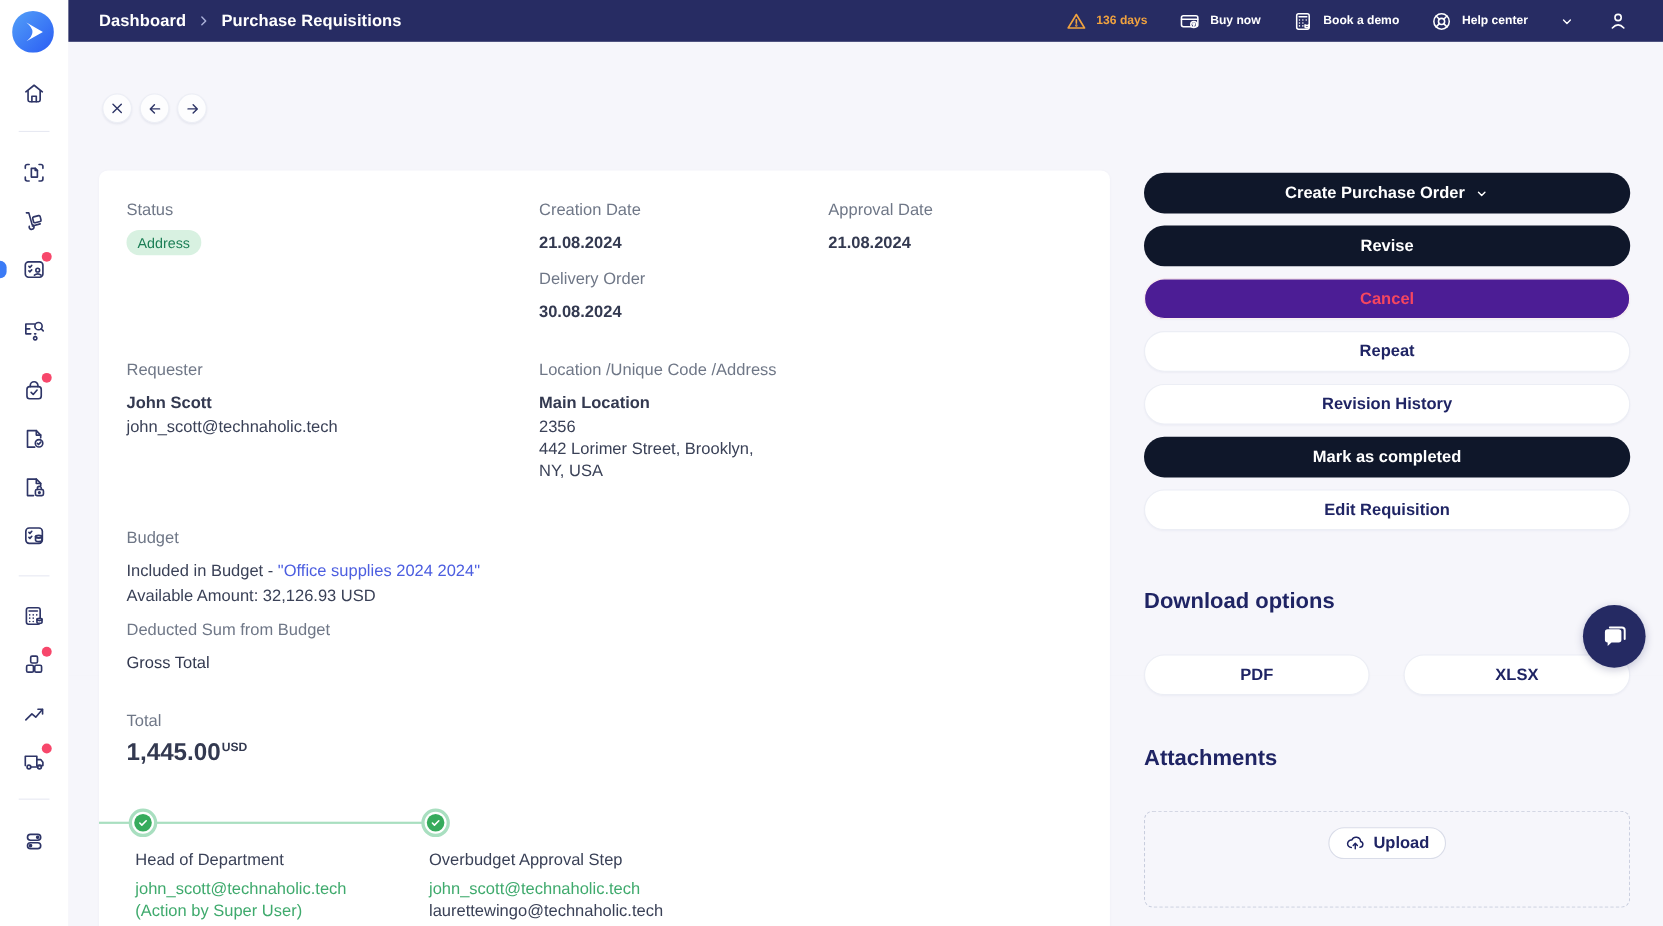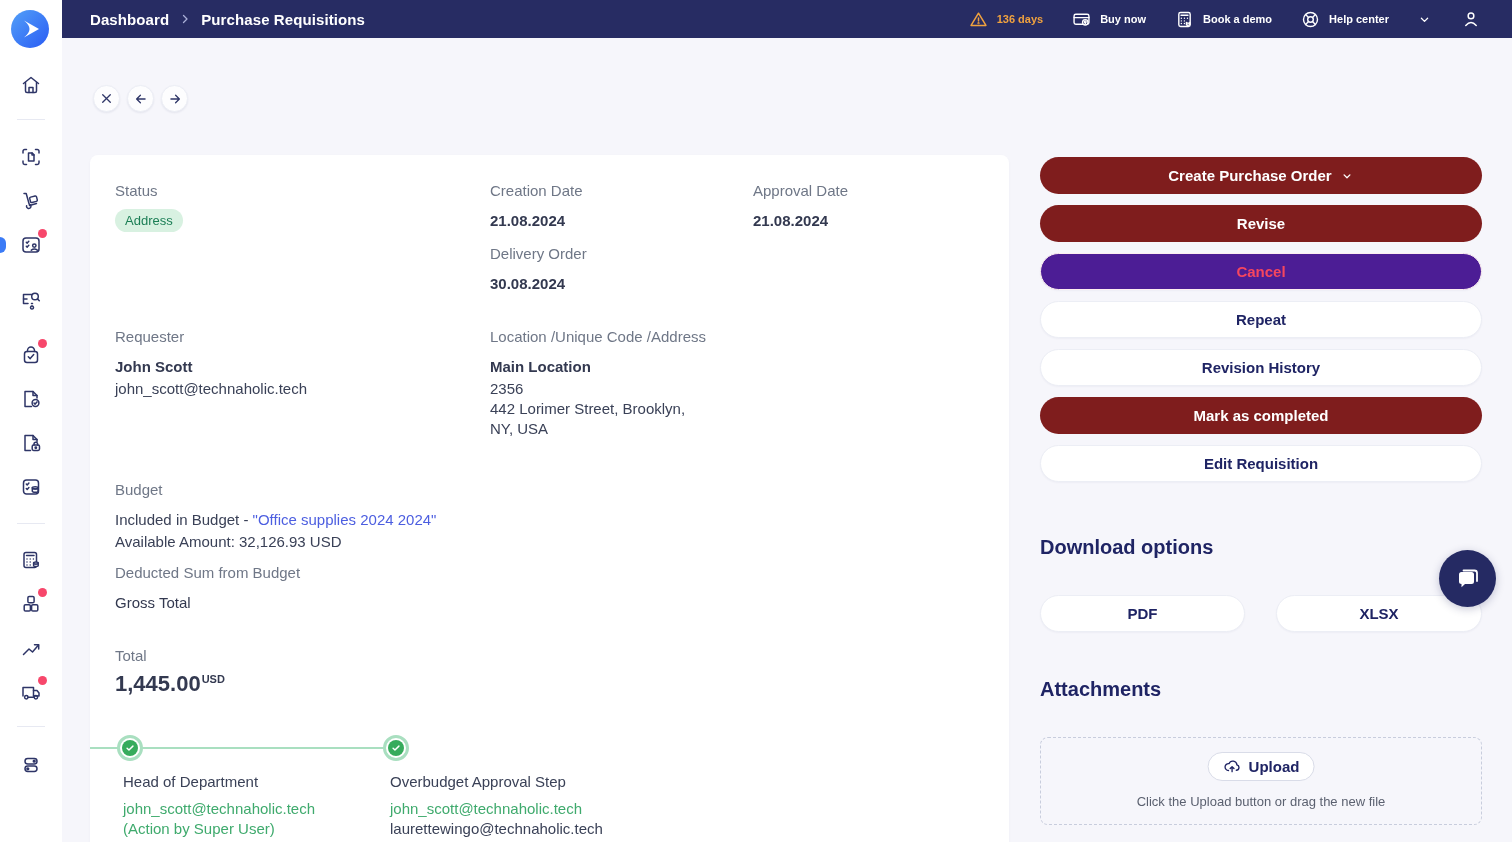--- a/index.html
+++ b/index.html
@@ -43,21 +43,21 @@
   .step-line { position:absolute; left:0; top:592px; width:306px; height:2px; background:#a9dfc0; }
   .step-circle { position:absolute; top:580px; width:26px; height:26px; border-radius:50%; background:#fff; border:3px solid #a9dfc0; display:flex; align-items:center; justify-content:center; }
   .step-circle .inner { width:16px; height:16px; border-radius:50%; background:#36ab5c; display:flex; align-items:center; justify-content:center; }
   .step-title { position:absolute; top:618px; font-size:15px; color:#3a4157; }
   .step-green { position:absolute; font-size:15px; color:#3faa6d; }
   .step-dark { position:absolute; font-size:15px; color:#3a4157; }
 
   
   .rpanel { position:absolute; left:978px; top:119px; width:442px; }
   .abtn { position:absolute; left:0; width:442px; height:37px; border-radius:19px; border:none; font-family:inherit; font-size:15px; font-weight:700; display:flex; align-items:center; justify-content:center; gap:8px; cursor:pointer; }
-  .abtn.dark { background:#7f1d1d; color:#fff; }
+  .abtn.dark { background:#0f172a; color:#fff; }
   .abtn.light { background:#fff; color:#1f2464; border:1px solid #eceef5; box-shadow:0 1px 2px rgba(30,35,90,.04); }
   .abtn.danger { background:#4c1d95; color:#f5465f; border:1px solid #fdeef0; box-shadow:0 1px 2px rgba(30,35,90,.04); }
   .sec-head { position:absolute; left:0; font-size:20px; font-weight:700; color:#1f2464; }
   .dl-btn { position:absolute; top:438px; width:205px; height:37px; border-radius:19px; background:#fff; border:1px solid #eceef5; box-shadow:0 1px 2px rgba(30,35,90,.04); font-family:inherit; font-size:15px; font-weight:700; color:#1f2464; cursor:pointer; }
   .upload-box { position:absolute; left:0; top:580px; width:442px; height:88px; border:1px dashed #c8cddd; border-radius:8px; }
   .upload-btn { position:absolute; left:50%; transform:translateX(-50%); top:14px; height:29px; padding:0 14px; border-radius:15px; background:#fff; border:1px solid #d9dce8; display:flex; align-items:center; gap:7px; font-size:15px; font-weight:700; color:#1f2464; cursor:pointer; font-family:inherit; }
   .upload-hint { position:absolute; left:0; right:0; top:56px; text-align:center; font-size:13px; color:#5b6170; }
 
   
   .chat-fab { position:absolute; right:16px; bottom:7px; width:57px; height:57px; border-radius:50%; background:#252a63; display:flex; align-items:center; justify-content:center; cursor:pointer; box-shadow:0 2px 8px rgba(30,35,90,.25); z-index:6; }
@@ -384,21 +384,20 @@
 
       <h2 class="sec-head" style="top:521px">Attachments</h2>
       <div class="upload-box">
         <button class="upload-btn">
           <svg width="19" height="19" viewBox="0 0 24 24" fill="none" stroke="#1f2464" stroke-width="1.7" stroke-linecap="round" stroke-linejoin="round">
             <path d="M7.5 17 a4.3 4.3 0 1 1 .6 -8.55 a5.2 5.2 0 0 1 10 1.55 a3.4 3.4 0 0 1 -.8 6.7"></path>
             <path d="M12 18.5 V12.5 M9.6 14.6 L12 12.2 L14.4 14.6"></path>
           </svg>
           <span>Upload</span>
         </button>
-        <div class="upload-hint">Click the Upload button or drag the new file</div>
       </div>
     </section>
   </main>
 
   <div class="chat-fab">
     <svg width="30" height="30" viewBox="0 0 30 30" fill="none">
       <path d="M10.5 6.5 h11 a2.5 2.5 0 0 1 2.5 2.5 v8" stroke="#ffffff" stroke-width="1.8" stroke-linecap="round" fill="none"></path>
       <path d="M6 10.5 a2.5 2.5 0 0 1 2.5 -2.5 h10 a2.5 2.5 0 0 1 2.5 2.5 v7 a2.5 2.5 0 0 1 -2.5 2.5 h-6.5 l-3.5 3.2 v-3.2 h0 a2.5 2.5 0 0 1 -2.5 -2.5 Z" fill="#ffffff"></path>
     </svg>
   </div>

